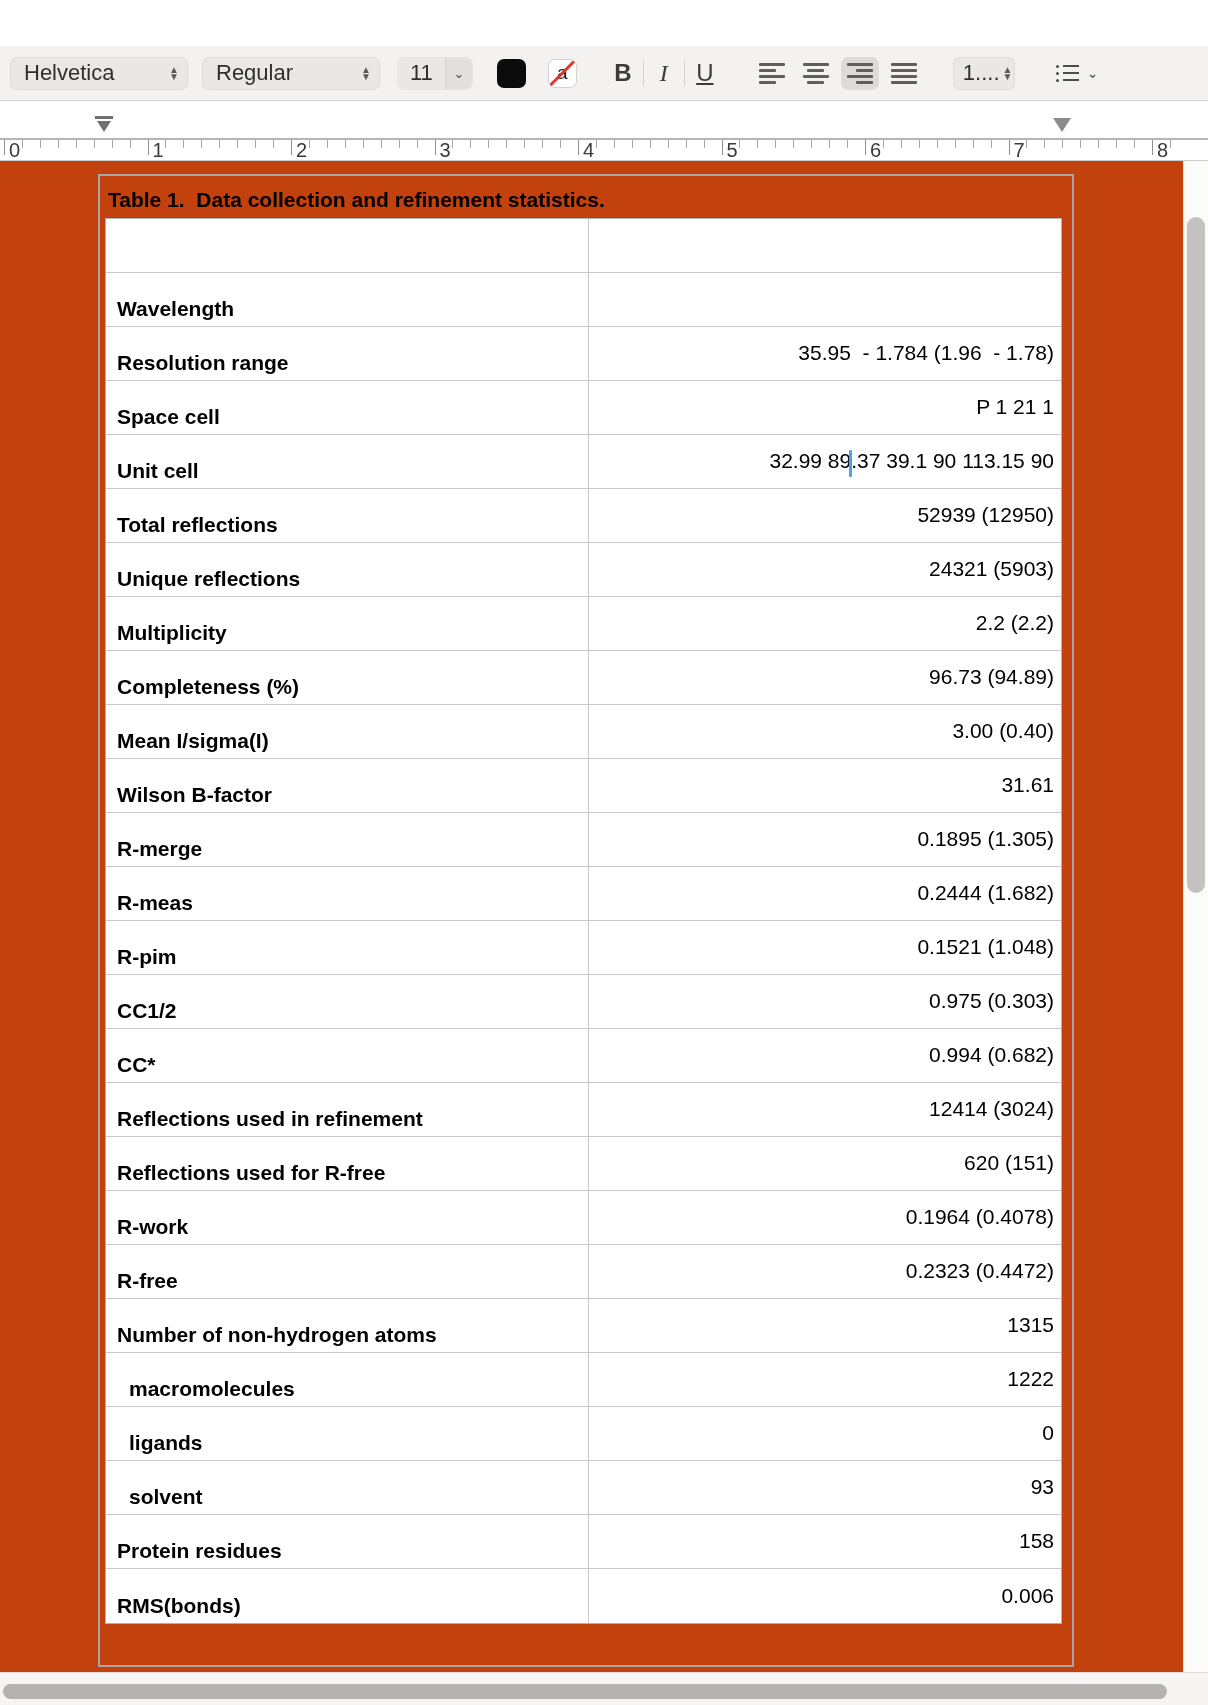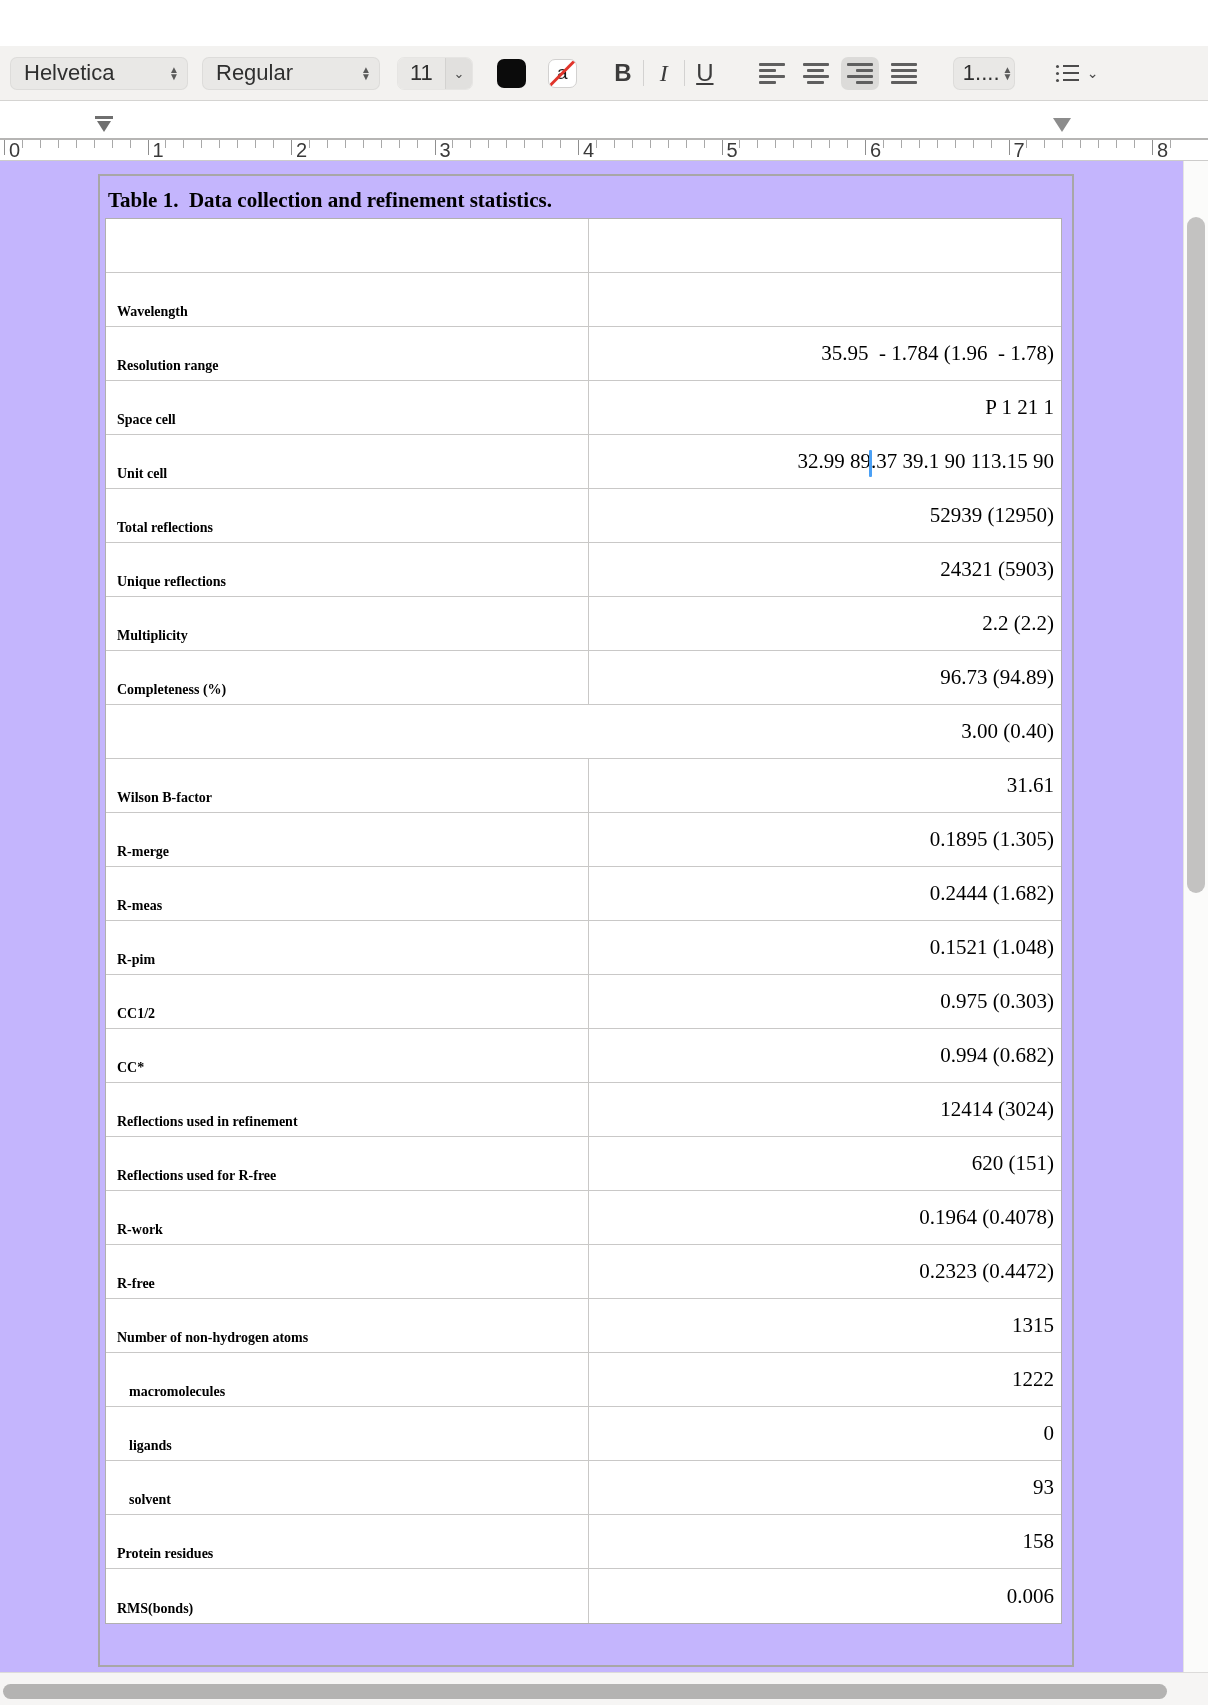--- a/index.html
+++ b/index.html
@@ -84,32 +84,32 @@
       border-top:14px solid #8c8c8c; }
   .ruler-divider { position:absolute; left:0; top:37px; width:100%; height:2px; background:#b6b5b4; }
   .tick-strip { position:absolute; left:0; top:39px; width:1182px; height:21px; }
   .minor-ticks { position:absolute; left:0; top:0; width:100%; height:8px;
       background-image:repeating-linear-gradient(to right,#a9a9a9 0,#a9a9a9 1px,transparent 1px,transparent 17.938px);
       background-position-x:4px; }
   .inch-tick { position:absolute; top:0; width:1px; height:15px; background:#8f8f8f; }
   .inch-num  { position:absolute; top:0; font-size:20px; color:#3a3a3a; line-height:21px; }
 
   
-  .content { position:absolute; left:0; top:161px; width:100%; height:1511px; background:#c4b5fd;font-family:Liberation Serif, serif; }
+  .content { position:absolute; left:0; top:161px; width:100%; height:1511px; background:#c2410c; }
   .outer-frame { position:absolute; left:98px; top:13px; width:976px; height:1493px;
                  border:2px solid #a8a7a6; }
   .doc-title { position:absolute; left:108px; top:27px; font-size:21px; font-weight:bold;
                color:#000000; white-space:pre; }
   .doc-table { position:absolute; left:105px; top:57px; width:957px;
                border:1px solid #b1b0af; background:#ffffff; }
   .t-row { display:flex; height:54px; border-bottom:1px solid #c9c8c7; }
   .t-row:last-child { border-bottom:none; }
   .t-label-cell { width:483px; border-right:1px solid #c9c8c7;
                   display:flex; align-items:flex-end; padding:0 0 6px 11px; }
-  .t-label-cell span { font-size:14px; font-weight:bold; color:#000; white-space:pre; line-height:1.05; }
+  .t-label-cell span { font-size:21px; font-weight:bold; color:#000; white-space:pre; line-height:1.05; }
   .t-row.indent .t-label-cell { padding-left:23px; }
   .t-value-cell { flex:1; display:flex; align-items:flex-end; justify-content:flex-end;
                   padding:0 7px 16px 0; }
   .t-value-cell span { font-size:21px; color:#000; white-space:pre; line-height:1.05; }
   .t-row.header .t-value-cell { justify-content:flex-start; padding:0 0 6px 12px; }
   .t-row.header .t-value-cell span { font-weight:bold; }
   .caret { display:inline-block; width:3px; height:27px; margin:0 -1px -5px -2px;
            align-self:flex-end; border-radius:1px; }
 
   
@@ -318,20 +318,23 @@
         </div>
         <div class="t-row">
           <div class="t-label-cell">
             <span>Completeness (%)</span>
           </div>
           <div class="t-value-cell">
             <span>96.73 (94.89)</span>
           </div>
         </div>
         <div class="t-row">
+          <div class="t-label-cell">
+            <span>Mean I/sigma(I)</span>
+          </div>
           <div class="t-value-cell">
             <span>3.00 (0.40)</span>
           </div>
         </div>
         <div class="t-row">
           <div class="t-label-cell">
             <span>Wilson B-factor</span>
           </div>
           <div class="t-value-cell">
             <span>31.61</span>

